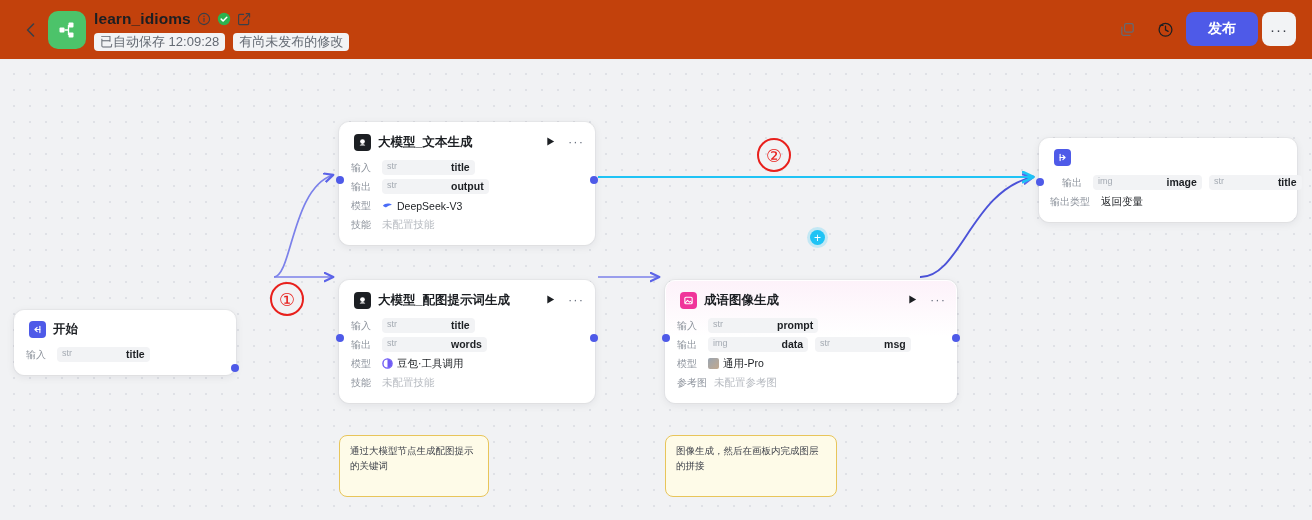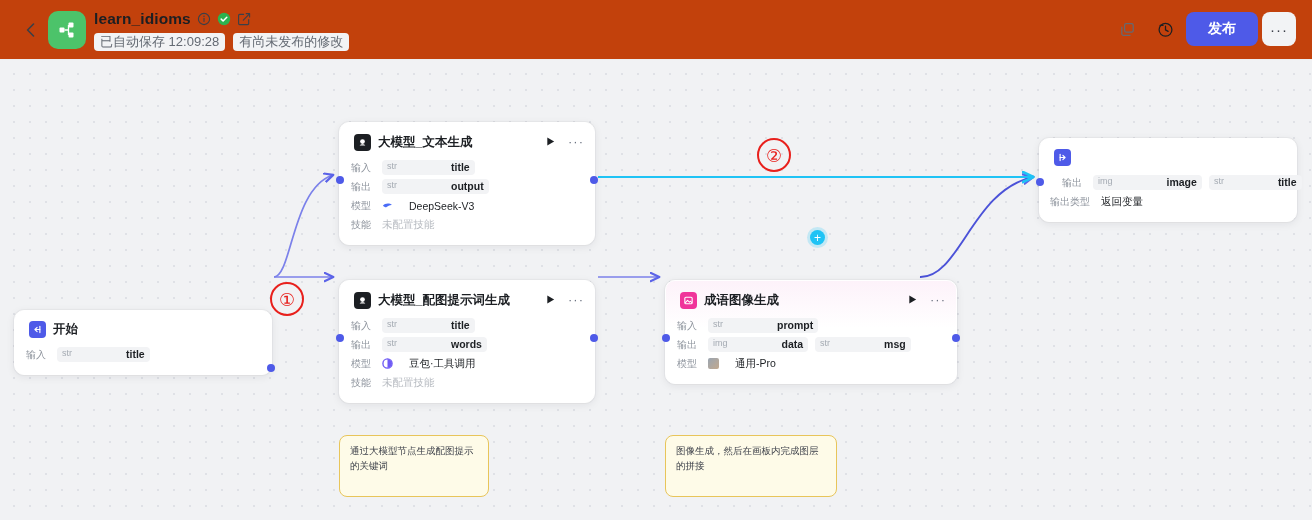--- a/index.html
+++ b/index.html
@@ -120,26 +120,26 @@
     font-size: 10px; color: #8f959e; white-space: nowrap;
     min-width: 24px;
   }
   .pill {
     display: inline-flex; align-items: flex-start; gap: 18px;
     background: #f2f3f5; border-radius: 4px;
     padding: 1px 5px; height: 15px; box-sizing: border-box;
   }
   .pill-type { font-size: 9px; color: #a5abb3; }
   .pill-name { font-size: 10.5px; color: #1c1f23; font-weight: bold; margin-left: 36px; }
-  .plain-val { font-size: 10.5px; color: #1c1f23; display:flex; align-items:center; gap:16px; }
+  .plain-val { font-size: 10.5px; color: #1c1f23; display:flex; align-items:center; gap:4px; }
   .muted-val { font-size: 10.5px; color: #b6bac0; }
   .mini-ico { width: 11px; height: 11px; border-radius: 2px; display:inline-block; flex:0 0 auto;}
 
   
-  .node-start { left: 14px; top: 250px; width: 258px; }
+  .node-start { left: 14px; top: 250px; width: 222px; }
   .node-llm1  { left: 339px; top: 62px;  width: 256px; }
   .node-llm2  { left: 339px; top: 220px; width: 256px; }
   .node-img   { left: 665px; top: 220px; width: 292px;
                 background: linear-gradient(180deg,#fdf2fa 0%, #ffffff 46%); }
   .node-end   { left: 1039px; top: 78px; width: 258px; }
 
   .port {
     position: absolute; width: 8px; height: 8px; border-radius: 50%;
     background: #4e5ae8; z-index: 12;
   }
@@ -450,20 +450,24 @@
             <span class="pill-name">msg</span>
           </span>
         </div>
         <div class="row">
           <span class="row-lbl">模型</span>
           <span class="plain-val">
             <span class="mini-ico" style="background:linear-gradient(135deg,#9aa5b1,#c2a98f)"></span>
             <span>通用-Pro</span>
           </span>
         </div>
+        <div class="row">
+          <span class="row-lbl">参考图</span>
+          <span class="muted-val">未配置参考图</span>
+        </div>
       </div>
       <span class="port" style="left:-4px; top:53px;"></span>
       <span class="port" style="right:-4px; top:53px;"></span>
     </div>
 
     <div class="node node-end">
       <div class="node-head">
         <span class="node-ico" style="background:#4e5ae8">
           <svg width="11" height="11" viewBox="0 0 12 12">
             <path d="M3.4 6 H8.6 M6.4 3.6 L8.8 6 L6.4 8.4" fill="none" stroke="#fff" stroke-width="1.25" stroke-linecap="round" stroke-linejoin="round"></path>

